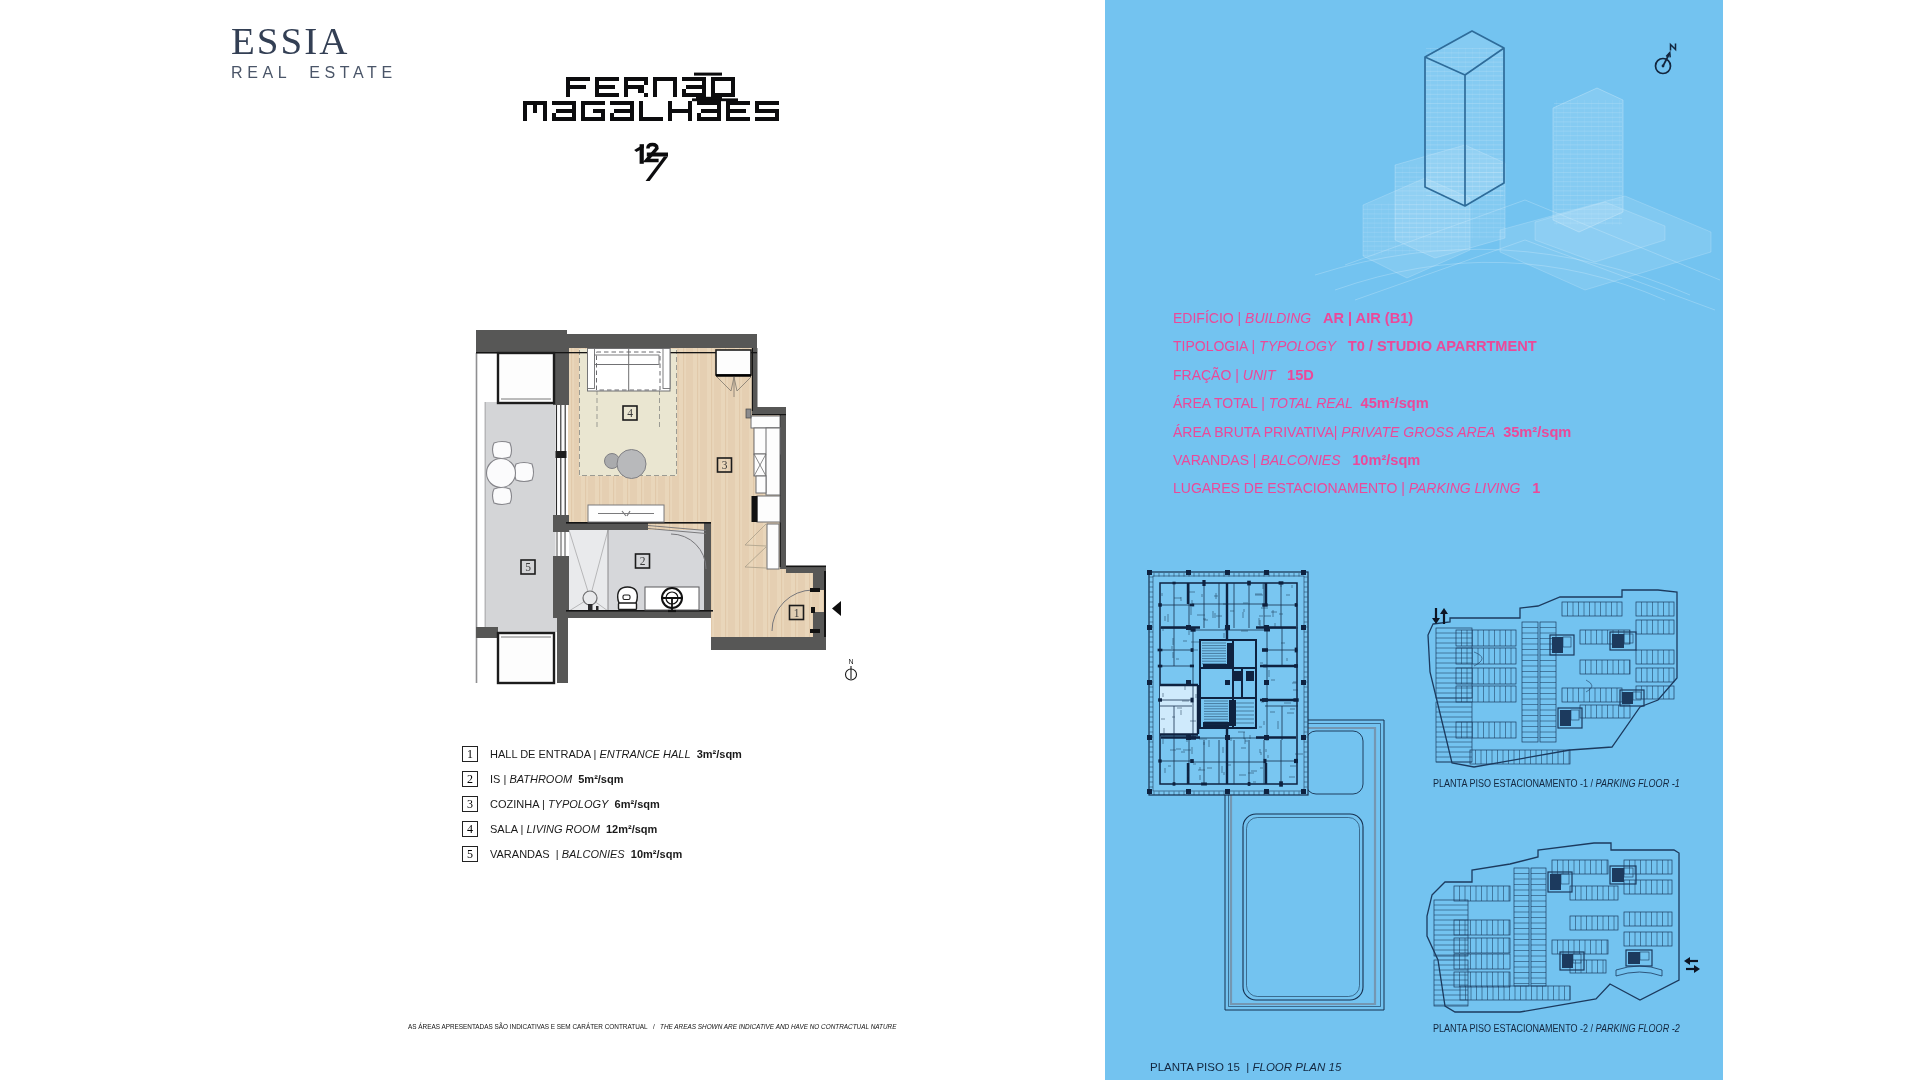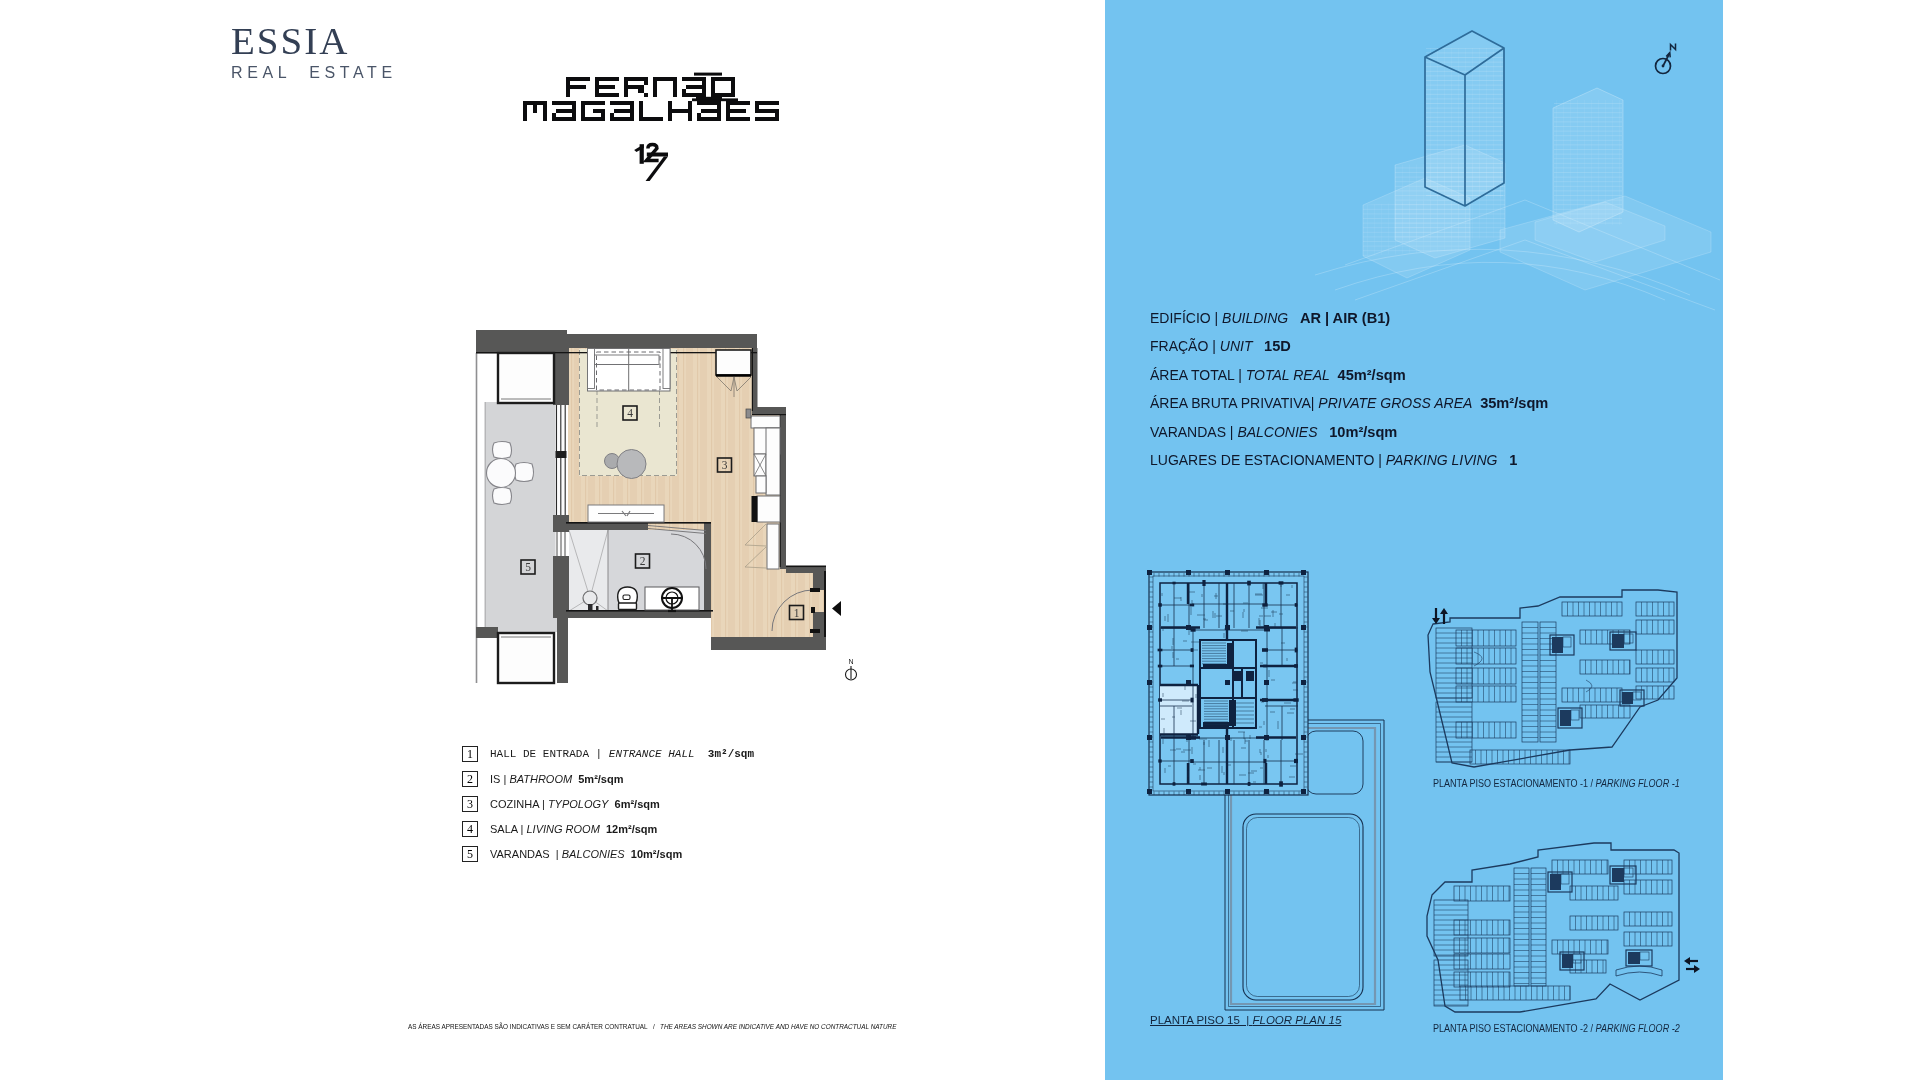--- a/index.html
+++ b/index.html
@@ -1,17 +1,17 @@
 <!DOCTYPE html>
 <html><head><meta charset="utf-8">
 <style>
   html,body{margin:0;padding:0;background:#fff;width:1920px;height:1080px;overflow:hidden;}
   body{font-family:"Liberation Sans",sans-serif;position:relative;}
   .abs{position:absolute;}
-  .info{font-size:14px;color:#0f172a;letter-spacing:0;}
+  .info{font-size:14px;color:#ec4899;letter-spacing:0;margin-left:23px;}
   .info b{font-size:14.6px;}
   .lg{font-size:11px;color:#1a1a1a;}
 </style></head>
 <body>
 
 <div class="abs" style="left:231px;top:22px;width:200px;">
   <div style="font-family:'Liberation Serif',serif;font-size:39px;color:#333f54;letter-spacing:2px;line-height:1;transform:scaleY(0.98);transform-origin:left top;">ESSIA</div>
   <div style="font-size:16px;color:#4a5568;letter-spacing:4.6px;margin-top:3px;">REAL&nbsp;&nbsp;ESTATE</div>
 </div>
 
@@ -282,21 +282,21 @@
 </svg>
 
 <div class="abs" style="left:461px;top:738px;">
 
   <table style="border-collapse:separate;border-spacing:0 7px;">
     <tbody>
         <tr>
           <td style="width:26px;">
             <div style="width:14px;height:14px;border:1.7px solid #222;text-align:center;font-family:'Liberation Serif',serif;font-size:12px;line-height:14px;">1</div>
           </td>
-        <td class="lg" style="white-space:nowrap;font-family:Liberation Mono, monospace;">HALL DE ENTRADA | <i>ENTRANCE HALL</i>&nbsp;&nbsp;<b>3m²/sqm</b></td>
+        <td class="lg" style="white-space:nowrap;">HALL DE ENTRADA | <i>ENTRANCE HALL</i>&nbsp;&nbsp;<b>3m²/sqm</b></td>
         </tr>
     <tr>
           <td>
             <div style="width:14px;height:14px;border:1.7px solid #222;text-align:center;font-family:'Liberation Serif',serif;font-size:12px;line-height:14px;">2</div>
           </td>
         <td class="lg" style="white-space:nowrap;">IS | <i>BATHROOM</i>&nbsp;&nbsp;<b>5m²/sqm</b></td>
         </tr>
     <tr>
           <td>
             <div style="width:14px;height:14px;border:1.7px solid #222;text-align:center;font-family:'Liberation Serif',serif;font-size:12px;line-height:14px;">3</div>
@@ -363,20 +363,21 @@
 <svg class="abs" style="left:1640px;top:35px;" width="60" height="60" viewBox="0 0 60 60">
   <circle cx="23" cy="31" r="7.5" fill="none" stroke="#13263e" stroke-width="1.7"></circle>
   <circle cx="23" cy="31" r="1.4" fill="#13263e"></circle>
   <path d="M 23 31 L 29.5 18.5" stroke="#13263e" stroke-width="1.7" fill="none"></path>
   <path d="M 26.2 21.5 L 29.8 17.6 L 30.2 22.4" fill="none" stroke="#13263e" stroke-width="1.5"></path>
   <path d="M 30.5 15.5 L 30.5 9.5 L 35.5 14.5 L 35.5 8.5" fill="none" stroke="#13263e" stroke-width="1.5"></path>
 </svg>
 
 <div class="abs info" style="left:1150px;top:304px;line-height:28.4px;white-space:nowrap;">
   <div>EDIFÍCIO | <i>BUILDING</i>&nbsp;&nbsp; <b>AR | AIR (B1)</b></div>
+  <div>TIPOLOGIA | <i>TYPOLOGY</i>&nbsp;&nbsp; <b>T0 / STUDIO APARRTMENT</b></div>
   <div>FRAÇÃO | <i>UNIT</i>&nbsp;&nbsp; <b>15D</b></div>
   <div>ÁREA TOTAL | <i>TOTAL REAL</i>&nbsp; <b>45m²/sqm</b></div>
   <div>ÁREA BRUTA PRIVATIVA| <i>PRIVATE GROSS AREA</i>&nbsp; <b>35m²/sqm</b></div>
   <div>VARANDAS | <i>BALCONIES</i>&nbsp;&nbsp; <b>10m²/sqm</b></div>
   <div>LUGARES DE ESTACIONAMENTO | <i>PARKING LIVING</i>&nbsp;&nbsp; <b>1</b></div>
 </div>
 
 <svg class="abs" style="left:1130px;top:540px;" width="290" height="500" viewBox="0 0 290 500">
     <g stroke="#16304f" fill="none" stroke-width="0.8">
 </g>
@@ -1254,15 +1255,15 @@
 <path d="M 165.5 140 V 153 M 171 140 V 153 M 176.5 140 V 153 M 182 140 V 153 M 187.5 140 V 153 M 193 140 V 153"></path>
 </g>
 <g stroke="#0d1524" stroke-width="2.2" fill="#0d1524">
       <path d="M 288 141 H 276"></path>
       <path d="M 280 137 L 274 141 L 280 145 Z" stroke-width="0"></path>
       <path d="M 276 149 H 288"></path>
       <path d="M 284 145 L 290 149 L 284 153 Z" stroke-width="0"></path>
     </g>
 </svg>
 
-<div class="abs" style="left:1150px;top:1014px;font-size:11.5px;color:#13263e;text-decoration:underline;">PLANTA PISO 15&nbsp; | <i>FLOOR PLAN 15</i></div>
+<div class="abs" style="left:1150px;top:1061px;font-size:11.5px;color:#13263e;">PLANTA PISO 15&nbsp; | <i>FLOOR PLAN 15</i></div>
 <div class="abs" style="left:1433px;top:777px;font-size:10.5px;color:#13263e;transform:scaleX(0.86);transform-origin:left top;white-space:nowrap;">PLANTA PISO ESTACIONAMENTO -1 / <i>PARKING FLOOR -1</i></div>
 <div class="abs" style="left:1433px;top:1022px;font-size:10.5px;color:#13263e;transform:scaleX(0.86);transform-origin:left top;white-space:nowrap;">PLANTA PISO ESTACIONAMENTO -2 / <i>PARKING FLOOR -2</i></div>
 
 </body></html>

